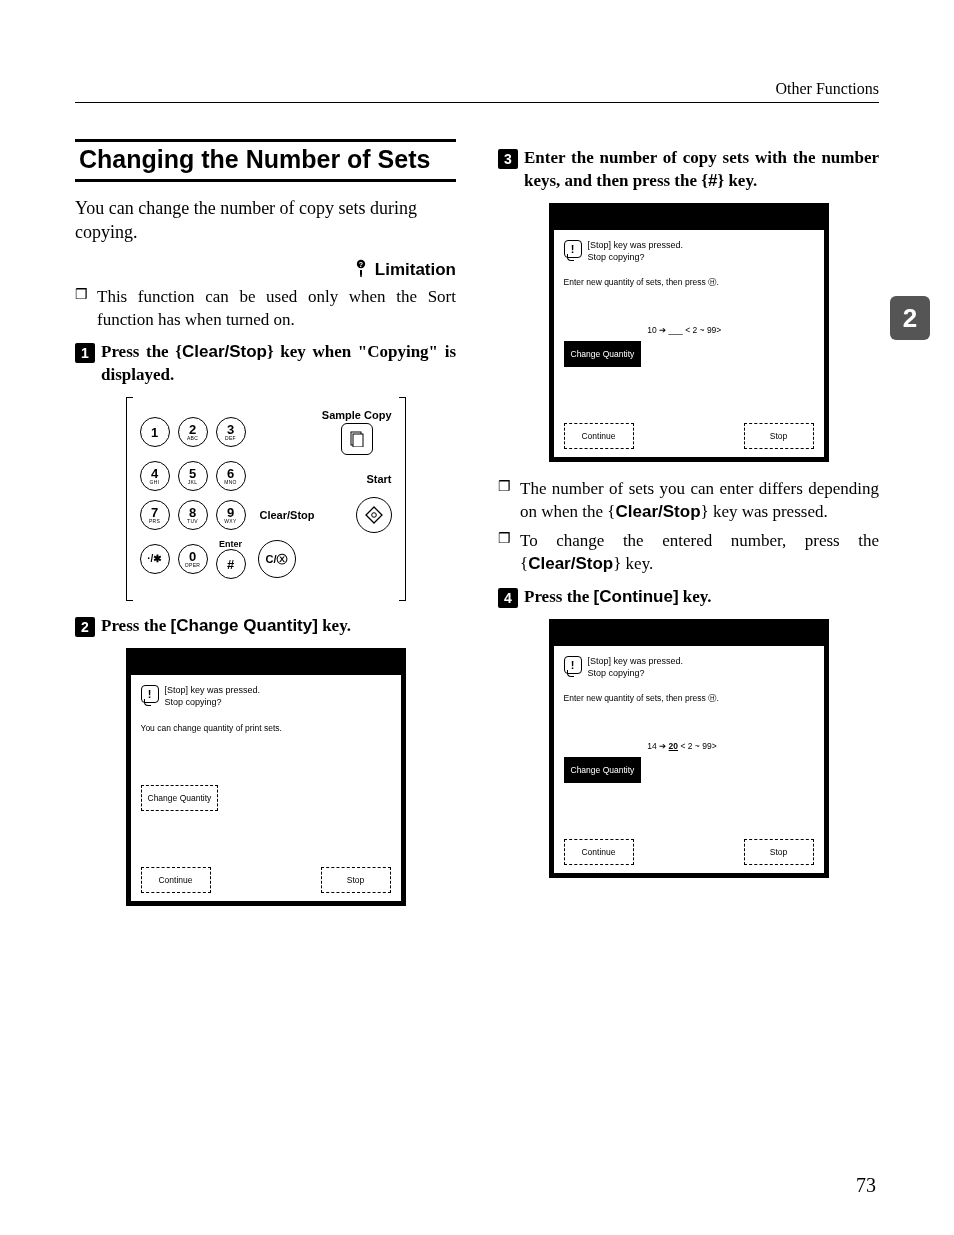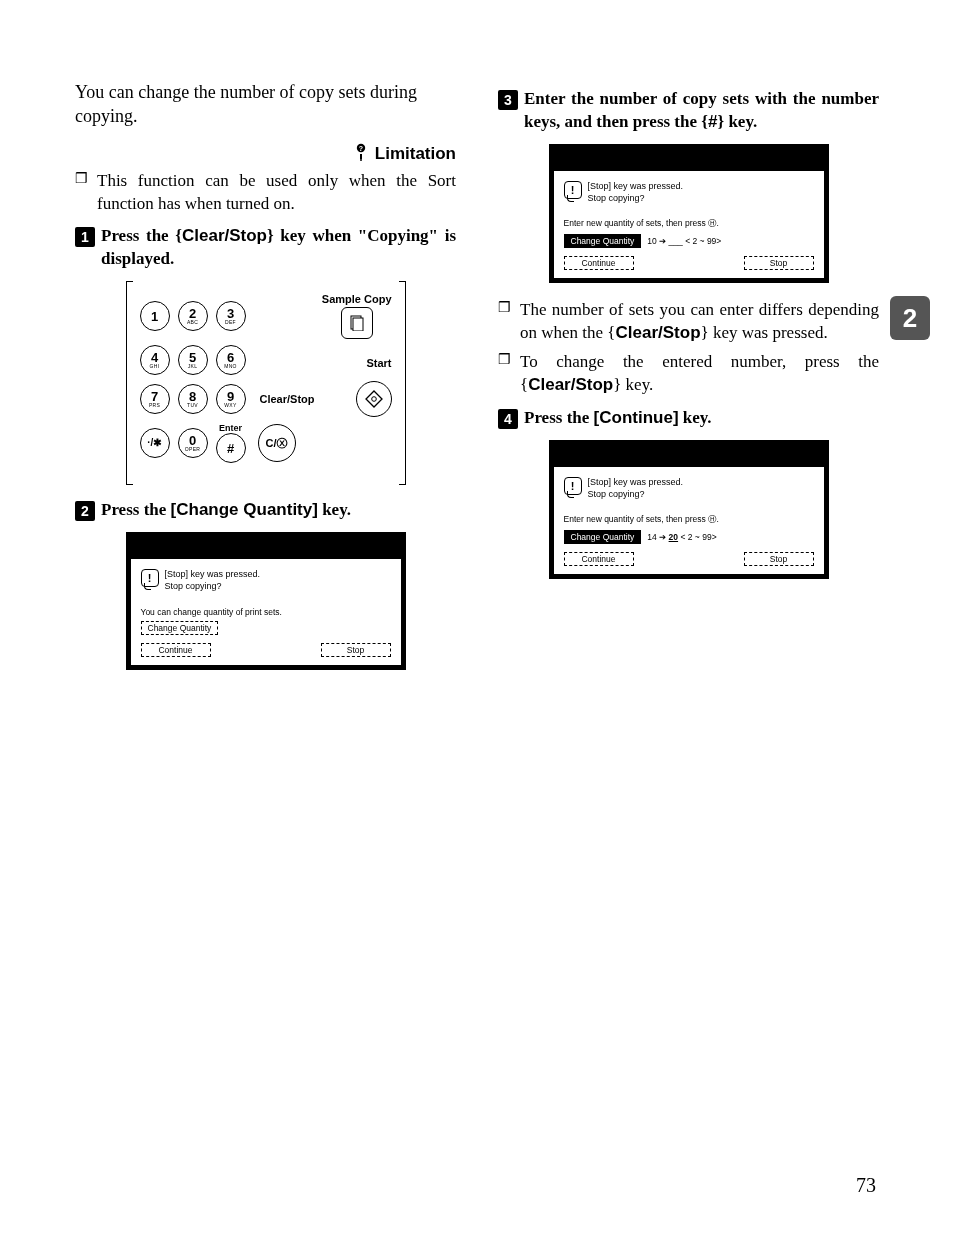--- a/index.html
+++ b/index.html
@@ -158,25 +158,26 @@
     width:18px;height:18px;border:1.2px solid #000;border-radius:4px;
     display:flex;align-items:center;justify-content:center;
     font-weight:bold; font-size:11px;
     position:relative;
   }
   .lcd-excl::after{content:"";position:absolute;bottom:-4px;left:2px;width:6px;height:6px;border-left:1.2px solid #000;border-bottom:1.2px solid #000;border-bottom-left-radius:4px;}
   .lcd-msg { line-height:1.3; }
   .lcd-subtext { margin: 4px 0 4px 0; font-size:8.5px;}
   .lcd-btn {
     border:1px dashed #000;
-    padding:1px 6px;
+    padding:7px 6px;
     font-size:8.5px;
     display:inline-block;
     min-width:70px;
     text-align:center;
+    margin-top:48px;
   }
   .lcd-btn.selected { background:#000;color:#fff;border-style:solid;}
   .lcd-qty-row { display:flex; align-items:center; gap:6px; margin-bottom:8px; font-size:8.5px;}
   .lcd-bottom { display:flex; justify-content:space-between; }
   
   .side-tab {
     position:absolute;
     right: 24px;
     top: 296px;
     width: 40px; height: 44px;
@@ -193,24 +194,26 @@
     bottom: 38px;
     right: 78px;
     font-size:20px;
   }
   .serif-bold { font-weight: bold; }
 </style>
 </head>
 <body>
 
 <div class="page">
+  <div class="header-line">Other Functions</div>
 
   <div class="two-col">
 
     <div class="col">
+      <div class="section-title">Changing the Number of Sets</div>
       <p class="intro">You can change the number of copy sets during copying.</p>
 
       <div class="limitation-head">
         <span class="icon">
           <svg width="16" height="18" viewBox="0 0 16 18">
               <circle cx="8" cy="5" r="4.2" fill="#000"></circle>
               <text x="8" y="8" text-anchor="middle" font-size="7" fill="#fff" font-family="Arial" font-weight="bold">?</text>
               <rect x="7" y="11" width="2" height="5" fill="#000"></rect>
               <circle cx="8" cy="17" r="1" fill="#000"></circle>
             </svg>

